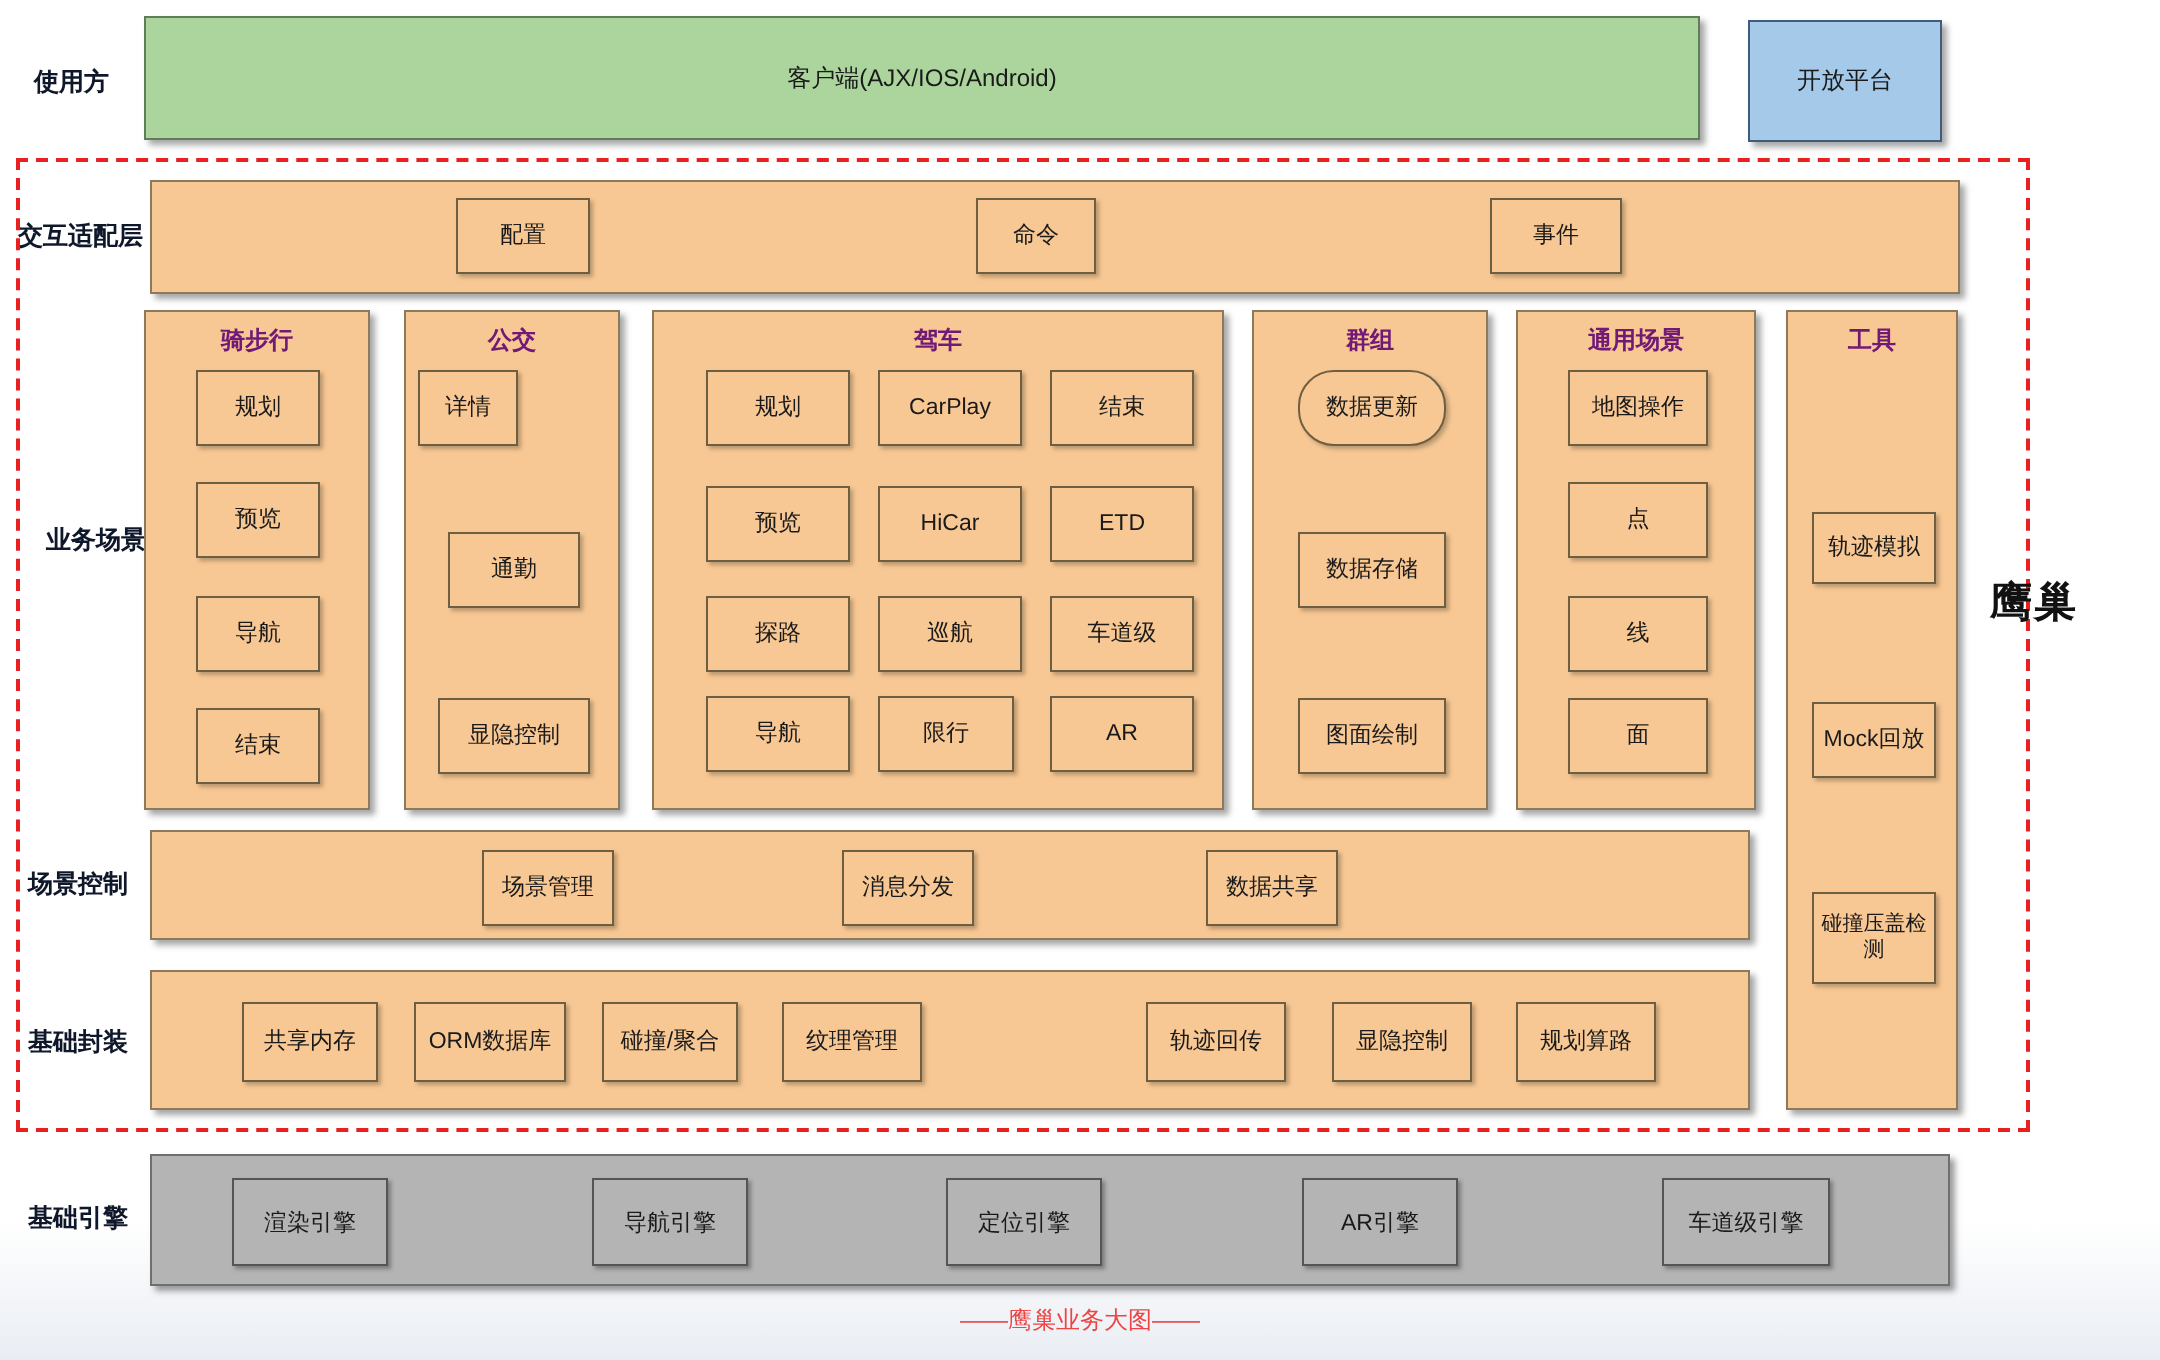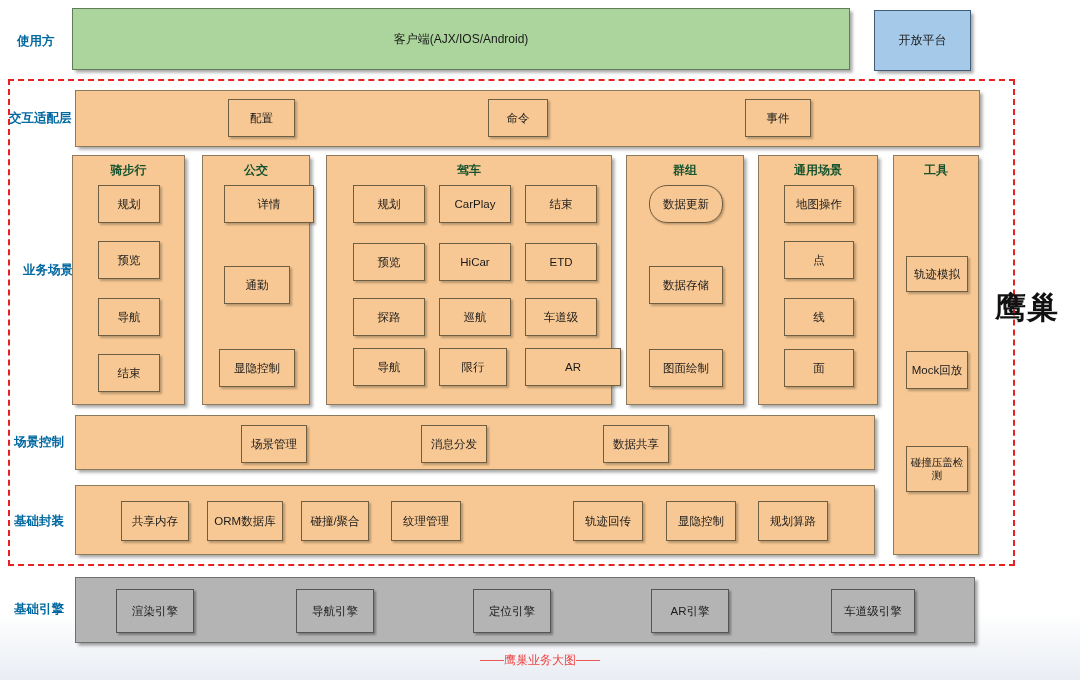--- a/index.html
+++ b/index.html
@@ -5,35 +5,35 @@
   * { margin:0; padding:0; box-sizing:border-box; }
   html,body { width:1080px; height:680px; }
   body {
     font-family:"Liberation Sans","DejaVu Sans",sans-serif;
     color:#1a1a1a;
     background:linear-gradient(180deg,#ffffff 0%,#ffffff 90%,#e9edf3 100%);
     position:relative; overflow:hidden;
   }
   .stage { position:absolute; inset:0; }
 
-  .row-label { position:absolute; font-size:12.5px; font-weight:bold; color:#0369a1; white-space:nowrap; }
+  .row-label { position:absolute; font-size:12.5px; font-weight:bold; color:#0f172a; white-space:nowrap; }
 
   .bigbox {
     position:absolute; display:flex; align-items:center; justify-content:center;
     font-size:12px; text-align:center;
     box-shadow:2.5px 2.5px 3px rgba(60,60,60,.45);
   }
   .green { background:#abd59c; border:1px solid #5f7d58; }
   .blue  { background:#a5c9e9; border:1px solid #3f5c78; }
 
   .panel {
     position:absolute; background:#f8c894; border:1px solid #8c7a5d;
     box-shadow:2.5px 2.5px 3px rgba(60,60,60,.45);
   }
-  .panel-title { position:absolute; top:6px; left:0; right:0; text-align:center; font-size:12px; font-weight:bold; color:#14532d; }
+  .panel-title { position:absolute; top:6px; left:0; right:0; text-align:center; font-size:12px; font-weight:bold; color:#701a75; }
 
   .sb {
     position:absolute; height:38px; background:#f8c894; border:1px solid #6e5e42;
     display:flex; align-items:center; justify-content:center;
     font-size:11.5px; text-align:center; line-height:1.25;
     box-shadow:1.5px 1.5px 2px rgba(70,60,40,.35);
   }
 
   .grayband {
     position:absolute; background:#b4b4b4; border:1px solid #6f6f6f;
@@ -44,21 +44,21 @@
     display:flex; align-items:center; justify-content:center;
     font-size:11.5px; box-shadow:1.5px 1.5px 2px rgba(40,40,40,.4);
   }
 
   .dashed-frame {
     position:absolute; left:8px; top:79px; width:1007px; height:487px;
     border:2.5px dashed #e82020; z-index:1;
   }
   .eagle {
     position:absolute; left:995px; top:287px; z-index:3;
-    font-size:31px; font-weight:bold; color:#111; letter-spacing:1px;
+    font-size:21px; font-weight:bold; color:#111; letter-spacing:1px;
   }
   .caption { position:absolute; left:0; right:0; top:652px; text-align:center; font-size:12px; color:#ef4444; }
   .z2 { z-index:2; }
 </style>
 </head>
 <body>
 
 <div class="stage">
 
   <div class="row-label" style="left:17px; top:33px;">使用方</div>
@@ -80,39 +80,39 @@
   <div class="panel z2" style="left:72px; top:155px; width:113px; height:250px;">
     <div class="panel-title">骑步行</div>
     <div class="sb" style="left:25px; top:29px; width:62px;">规划</div>
     <div class="sb" style="left:25px; top:85px; width:62px;">预览</div>
     <div class="sb" style="left:25px; top:142px; width:62px;">导航</div>
     <div class="sb" style="left:25px; top:198px; width:62px;">结束</div>
   </div>
 
   <div class="panel z2" style="left:202px; top:155px; width:108px; height:250px;">
     <div class="panel-title">公交</div>
-    <div class="sb" style="left:21px; top:29px; width:90px;">详情</div>
+    <div class="sb" style="left:6px; top:29px; width:50px;">详情</div>
     <div class="sb" style="left:21px; top:110px; width:66px;">通勤</div>
     <div class="sb" style="left:16px; top:193px; width:76px;">显隐控制</div>
   </div>
 
   <div class="panel z2" style="left:326px; top:155px; width:286px; height:250px;">
     <div class="panel-title">驾车</div>
     <div class="sb" style="left:26px;  top:29px;  width:72px;">规划</div>
     <div class="sb" style="left:112px; top:29px;  width:72px;">CarPlay</div>
     <div class="sb" style="left:198px; top:29px;  width:72px;">结束</div>
     <div class="sb" style="left:26px;  top:87px;  width:72px;">预览</div>
     <div class="sb" style="left:112px; top:87px;  width:72px;">HiCar</div>
     <div class="sb" style="left:198px; top:87px;  width:72px;">ETD</div>
     <div class="sb" style="left:26px;  top:142px; width:72px;">探路</div>
     <div class="sb" style="left:112px; top:142px; width:72px;">巡航</div>
     <div class="sb" style="left:198px; top:142px; width:72px;">车道级</div>
     <div class="sb" style="left:26px;  top:192px; width:72px;">导航</div>
     <div class="sb" style="left:112px; top:192px; width:68px;">限行</div>
-    <div class="sb" style="left:198px; top:192px; width:96px;">AR</div>
+    <div class="sb" style="left:198px; top:192px; width:72px;">AR</div>
   </div>
 
   <div class="panel z2" style="left:626px; top:155px; width:118px; height:250px;">
     <div class="panel-title">群组</div>
     <div class="sb" style="left:22px; top:29px;  width:74px;border-radius:18px;">数据更新</div>
     <div class="sb" style="left:22px; top:110px; width:74px;">数据存储</div>
     <div class="sb" style="left:22px; top:193px; width:74px;">图面绘制</div>
   </div>
 
   <div class="panel z2" style="left:758px; top:155px; width:120px; height:250px;">

